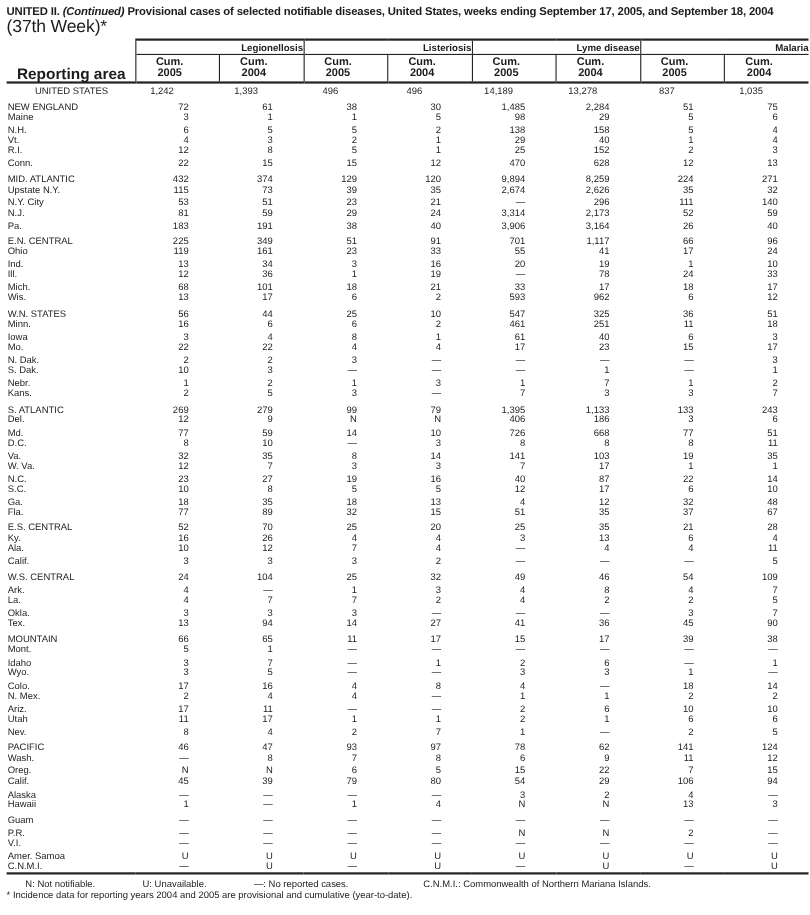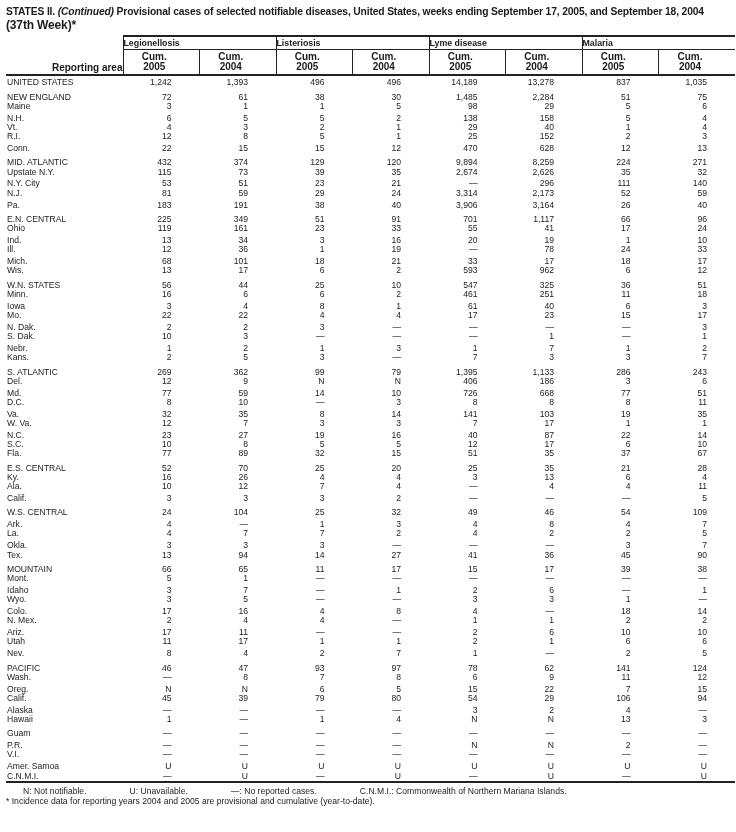--- a/index.html
+++ b/index.html
@@ -9,76 +9,76 @@
     color: #1c1c1c;
     font-family: "Liberation Sans", sans-serif;
     -webkit-font-smoothing: antialiased;
     overflow: hidden;
   }
   .page { padding: 6px 0 0 6px; width: 729px; }
 
   
   .title { font-weight: bold; font-size: 10.3px; line-height: 12.5px; letter-spacing: -0.15px; white-space: nowrap; }
   .title .cont { font-style: italic; }
-  .title-line2 { font-weight: bold; font-size: 12px; line-height: 12px; letter-spacing: -0.15px; }
+  .title-line2 { font-weight: normal; font-size: 16px; line-height: 12px; letter-spacing: -0.15px; }
 
   
   table { border-collapse: collapse; table-layout: fixed; width: 729px; margin-top: 4px;
           border-bottom: 2px solid #222; }
   col.c-area { width: 117px; }
   col.c-num  { width: 76.5px; }
 
   th, td { padding: 0; font-size: 8.6px; line-height: 9.3px; font-weight: normal; }
 
   thead th { font-weight: bold; }
   th.corner { border-right: 1.5px solid #222; }
   th.group {
     border-top: 2px solid #222;
     border-bottom: 1.5px solid #222;
     border-left: 1.5px solid #222;
-    text-align: left;
+    text-align: right;
     font-size: 8.8px;
     padding: 2px 0 1px 0;
   }
   th.area-h {
-    text-align: right; vertical-align: bottom;
+    text-align: center; vertical-align: bottom;
     border-bottom: 2px solid #222;
     border-right: 1.5px solid #222;
     padding: 1px 0 2px 1px;
-    font-size: 10px;
+    font-size: 14px;
   }
   th.sub {
     border-left: 1.5px solid #222;
     border-bottom: 2px solid #222;
     text-align: center;
     vertical-align: middle;
     padding: 2px 14px 2px 0;
     font-size: 10px; line-height: 10px;
   }
   th.sub:first-of-type { border-left: none; }
 
   td.area { text-align: left; padding-left: 1px; white-space: nowrap; }
   td.num  { text-align: right; padding-right: 28px; white-space: nowrap; }
 
   tr.section-start td { padding-top: 5px; }
   tr.pair-start td { padding-top: 2.5px; }
-  tr.first-row td { padding-top: 2.5px; }
+  tr.first-row td { padding-top: 2.5px; text-align: center; }
 
   
   .footnotes { margin-top: 3px; font-size: 8.6px; line-height: 10.5px; }
   .legend span { margin-right: 26px; padding-left: 17px; }
-  .legend span:last-child { margin-right: 0; }
+  .legend span:last-child { margin-right: 0; margin-left: 25px; }
   .note { margin-top: 0px; }
 </style>
 </head>
 <body>
 
 <div class="page">
 
-  <div class="title"><span>STATES II.</span><span> </span><span class="cont">(Continued)</span><span> </span><span>Provisional cases of selected notifiable diseases, United States, weeks ending September 17, 2005, and September 18, 2004</span></div>
+  <div class="title"><span>UNITED II.</span><span> </span><span class="cont">(Continued)</span><span> </span><span>Provisional cases of selected notifiable diseases, United States, weeks ending September 17, 2005, and September 18, 2004</span></div>
   <div class="title-line2">(37th Week)*</div>
 
   <table>
     <colgroup>
       <col class="c-area">
       <col class="c-num">
         <col class="c-num">
         <col class="c-num">
         <col class="c-num">
       <col class="c-num">
@@ -413,26 +413,26 @@
           <td class="num">3</td>
           <td class="num">—</td>
           <td class="num">7</td>
           <td class="num">3</td>
           <td class="num">3</td>
           <td class="num">7</td>
         </tr>
         <tr class="section-start">
           <td class="area">S. ATLANTIC</td>
           <td class="num">269</td>
-          <td class="num">362</td>
+          <td class="num">279</td>
           <td class="num">99</td>
           <td class="num">79</td>
           <td class="num">1,395</td>
           <td class="num">1,133</td>
-          <td class="num">286</td>
+          <td class="num">133</td>
           <td class="num">243</td>
         </tr>
         <tr>
           <td class="area">Del.</td>
           <td class="num">12</td>
           <td class="num">9</td>
           <td class="num">N</td>
           <td class="num">N</td>
           <td class="num">406</td>
           <td class="num">186</td>
@@ -498,20 +498,31 @@
           <td class="area">S.C.</td>
           <td class="num">10</td>
           <td class="num">8</td>
           <td class="num">5</td>
           <td class="num">5</td>
           <td class="num">12</td>
           <td class="num">17</td>
           <td class="num">6</td>
           <td class="num">10</td>
         </tr>
+        <tr class="pair-start">
+          <td class="area">Ga.</td>
+          <td class="num">18</td>
+          <td class="num">35</td>
+          <td class="num">18</td>
+          <td class="num">13</td>
+          <td class="num">4</td>
+          <td class="num">12</td>
+          <td class="num">32</td>
+          <td class="num">48</td>
+        </tr>
         <tr>
           <td class="area">Fla.</td>
           <td class="num">77</td>
           <td class="num">89</td>
           <td class="num">32</td>
           <td class="num">15</td>
           <td class="num">51</td>
           <td class="num">35</td>
           <td class="num">37</td>
           <td class="num">67</td>

